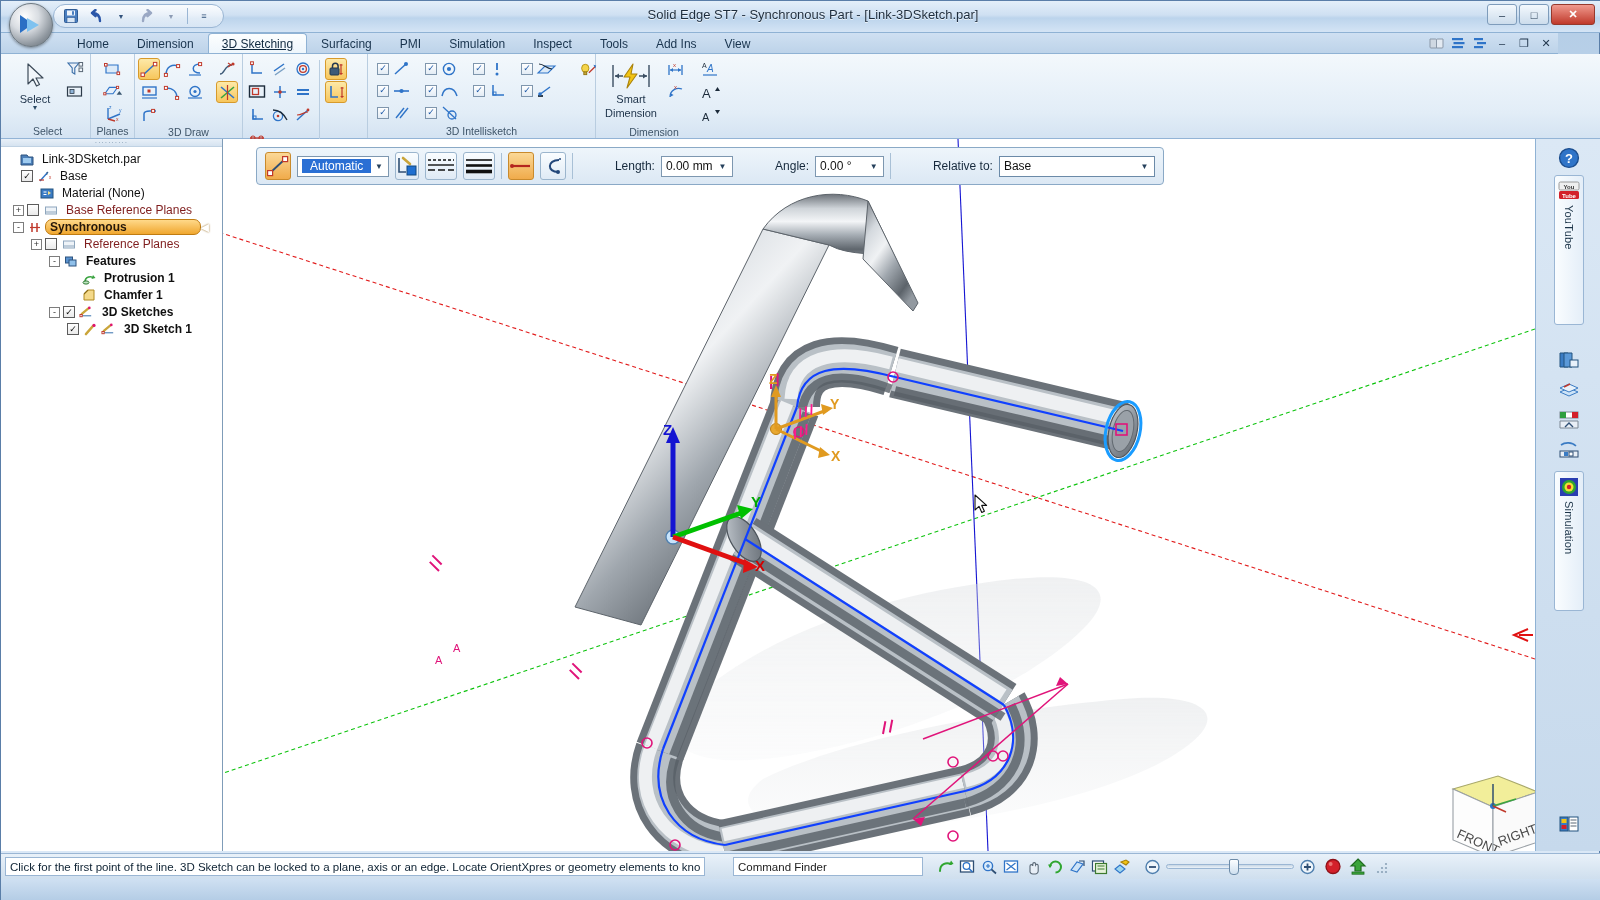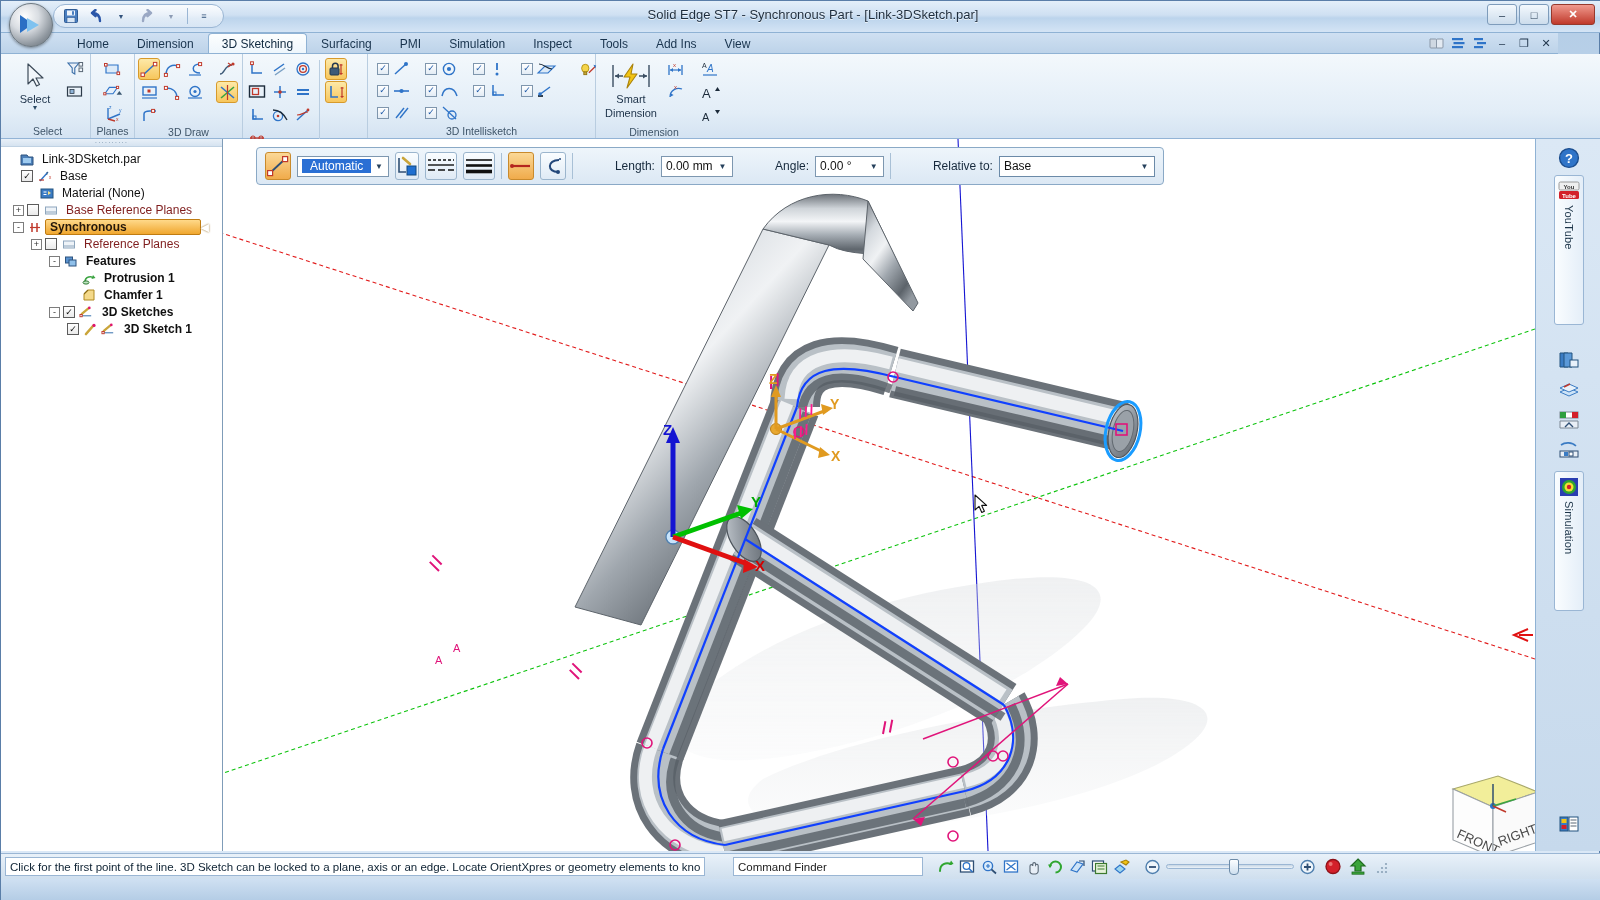--- a/index.html
+++ b/index.html
@@ -62,21 +62,21 @@
     position:absolute; left:0; top:32px; width:1557px; height:21px;
     background: linear-gradient(180deg,#cfe0f2,#bdd3e9);
     border-bottom:1px solid #8fb2d4; display:flex; align-items:flex-end; padding-left:62px;
   }
   .tab {
     height:20px; line-height:20px; padding:0 13px; font-size:12px; color:#18334d; cursor:pointer;
     border:1px solid transparent; border-bottom:none; border-radius:4px 4px 0 0; white-space:nowrap;
   }
   .tab.active {
     background: linear-gradient(180deg,#fdfefe,#eef6fc);
-    border-color:#8fb2d4; color:#10293f;
+    border-color:#8fb2d4; color:#10293f;text-decoration:underline;
   }
   .ribbon-right { position:absolute; right:4px; top:2px; display:flex; align-items:center; gap:6px; }
   .rr-ico { width:16px; height:16px; display:flex; align-items:center; justify-content:center; cursor:pointer; color:#2a6fc4; }
 
   
   .ribbon {
     position:absolute; left:0; top:53px; width:1600px; height:85px;
     background: linear-gradient(180deg,#f3f8fc 0%,#e2edf7 70%,#d4e3f2 100%);
     border-bottom:1px solid #93b4d6; display:flex; align-items:stretch; padding-left:4px;
   }
@@ -139,21 +139,21 @@
     text-align:center; color:#333; margin-right:3px; cursor:pointer; flex:none;
   }
   .exp.blank { border:none; background:transparent; }
   .tcbx {
     width:12px; height:12px; border:1px solid #5c5c5c; background:linear-gradient(180deg,#fff,#eaeaea);
     margin-right:4px; font-size:9px; line-height:10px; text-align:center; color:#111; cursor:pointer; flex:none;
   }
   .ticon { width:15px; height:14px; margin-right:3px; display:flex; align-items:center; justify-content:center; flex:none; }
   .tlabel { padding:0 4px; border:1px solid transparent; border-radius:2px; }
   .tnode.sel .tlabel {
-    background:linear-gradient(180deg,#ffd98a,#f0a72f); border-color:#c07c12; font-weight:bold; color:#25180a;
+    background:linear-gradient(180deg,#ffd98a,#f0a72f); border-color:#c07c12; font-weight:bold; color:#25180a;border-radius:7px;
   }
   .tnode.dim .tlabel { color:#7f1d1d; }
   .tnode.bold .tlabel { font-weight:bold; }
   .sel-arrow { margin-left:auto; margin-right:4px; color:#fff; font-size:11px; text-shadow:0 0 2px #8a5a05; }
 
   
   .graphics {
     position:absolute; left:222px; top:138px; width:1312px; height:712px;
     background:#ffffff; overflow:hidden;
   }

